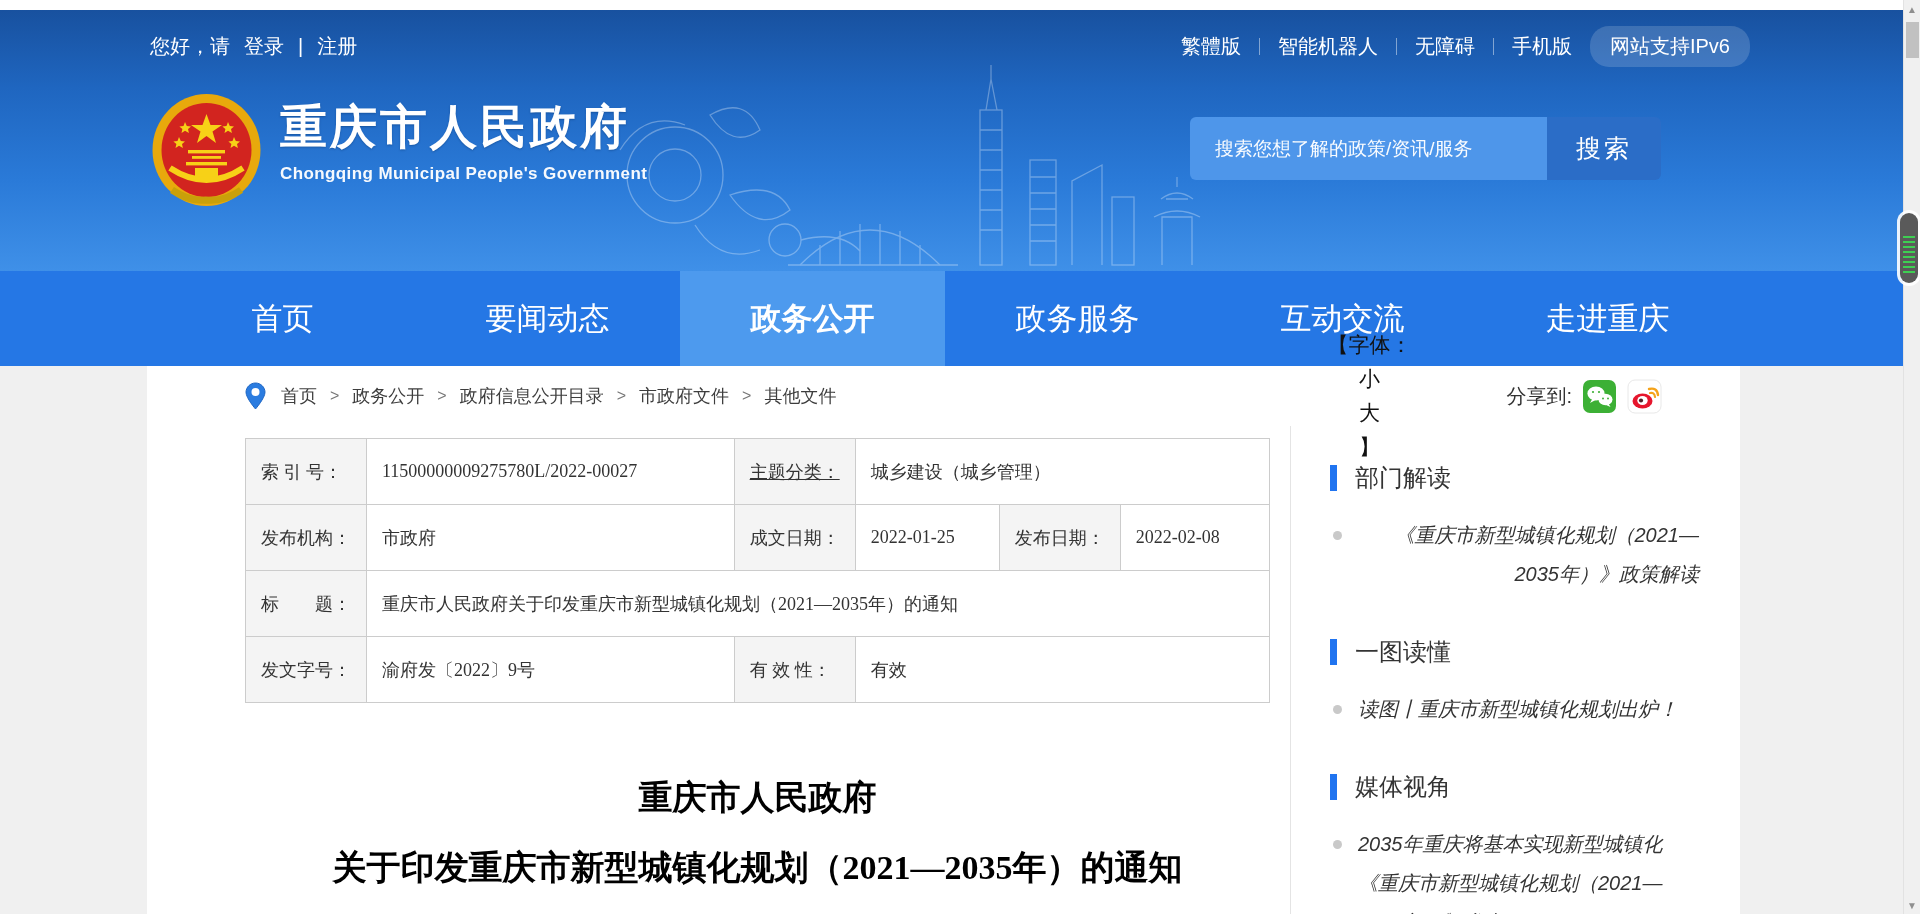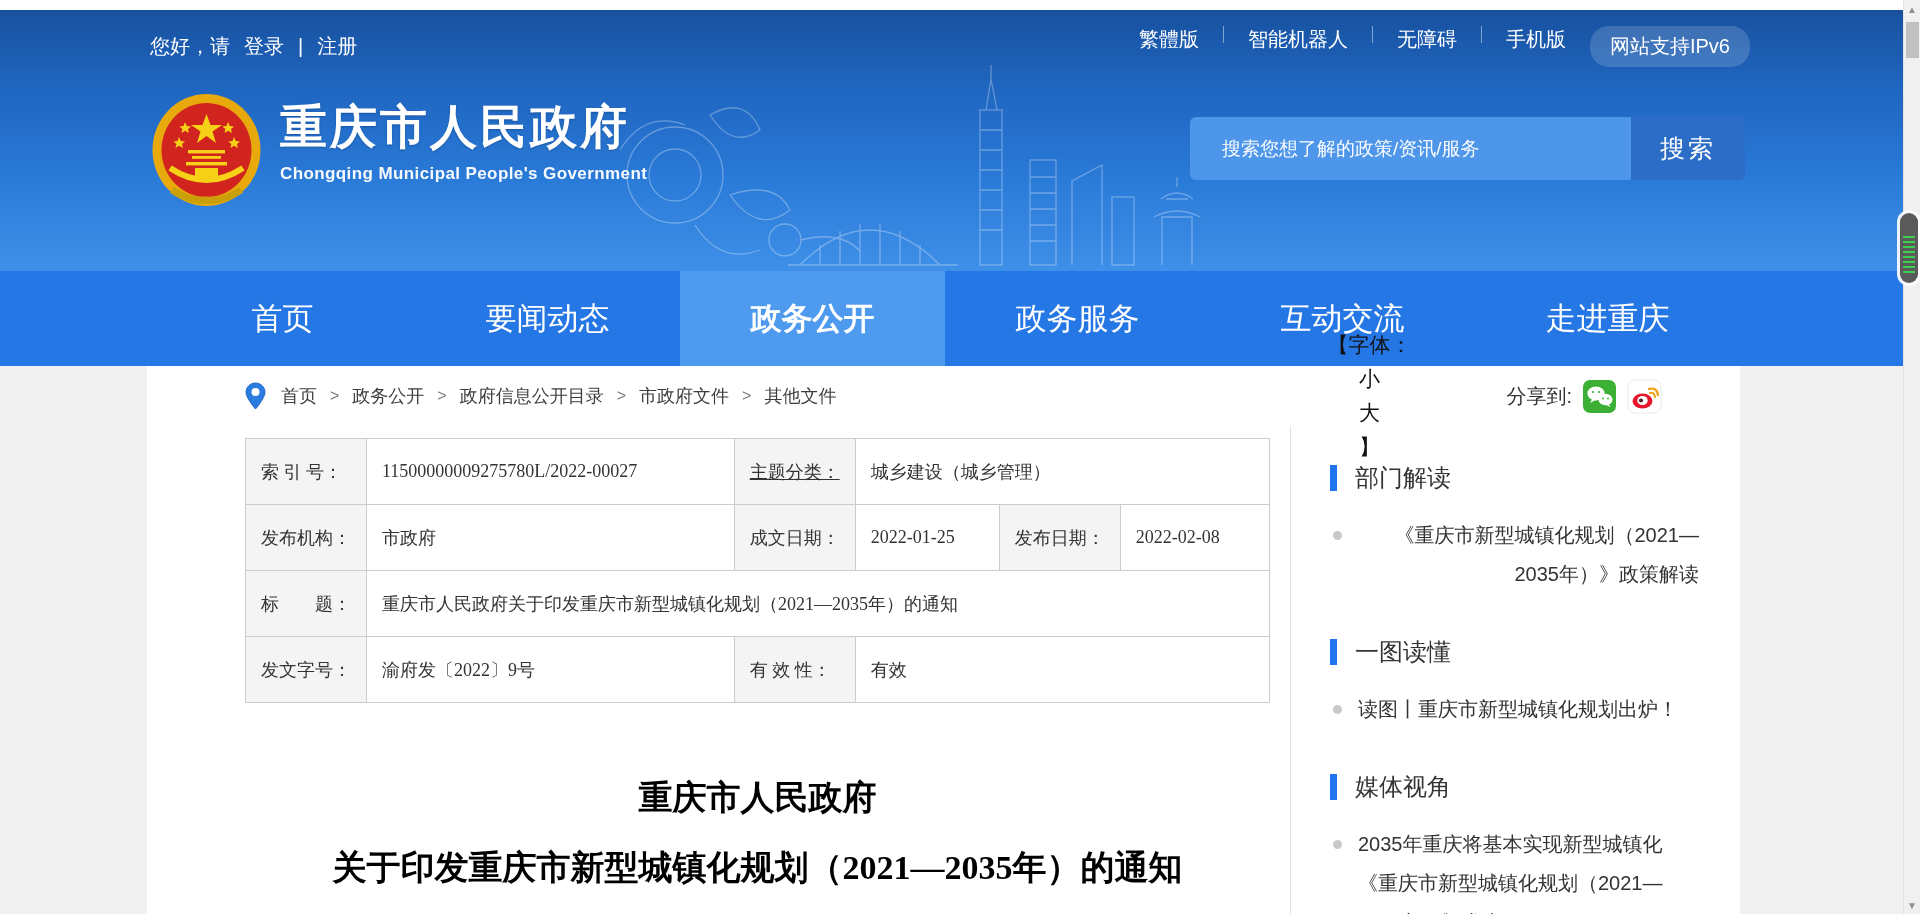--- a/index.html
+++ b/index.html
@@ -12,34 +12,34 @@
   .banner { position:relative; height:261px; overflow:hidden;
             background:linear-gradient(180deg,#18519f 0%,#1f66c0 30%,#2a7ad8 65%,#3f90e8 100%); }
   .deco { position:absolute; left:560px; top:45px; width:780px; height:216px; opacity:.30; }
   .deco path, .deco rect, .deco circle { fill:none; stroke:#ffffff; stroke-width:1.3; }
 
   .utility { position:absolute; top:0; left:150px; width:1600px; height:72px;
              display:flex; align-items:center; justify-content:space-between;
              color:#fff; font-size:20px; }
   .u-left { display:flex; align-items:center; gap:14px; }
   .u-left a { color:#fff; text-decoration:none; }
-  .u-right { display:flex; align-items:flex-start; gap:24px; }
+  .u-right { display:flex; align-items:center; gap:18px; }
   .u-right a { color:#fff; text-decoration:none; }
   .vsep { width:1px; height:17px; background:rgba(255,255,255,.45); }
   .ipv6 { background:rgba(255,255,255,.16); border-radius:19px; padding:7px 20px; }
 
   .emblem { position:absolute; left:150px; top:82px; width:113px; height:116px; }
   .brand { position:absolute; left:280px; top:90px; color:#fff; }
   .brand .cn { font-size:47px; font-weight:bold; letter-spacing:3px; line-height:1.15;
                text-shadow:0 1px 2px rgba(0,40,90,.35); }
   .brand .en { font-size:17px; font-weight:bold; letter-spacing:.4px; margin-top:10px; opacity:.96; }
 
   .searchbox { position:absolute; left:1190px; top:107px; display:flex; height:63px; }
-  .searchbox input { width:441px; height:63px; background:#4e96ea; border:none; outline:none;
-                     border-radius:6px 0 0 6px; padding:0 32px; font-size:19px; color:#fff;
+  .searchbox input { width:357px; height:63px; background:#4e96ea; border:none; outline:none;
+                     border-radius:6px 0 0 6px; padding:0 25px; font-size:19px; color:#fff;
                      font-family:"Liberation Sans",sans-serif; }
   .searchbox input::placeholder { color:rgba(255,255,255,.97); }
   .search-btn { width:114px; height:63px; background:#2b6dc7; border:none; color:#fff;
                 font-size:25px; letter-spacing:3px; border-radius:0 6px 6px 0; cursor:pointer;
                 font-family:Liberation Sans, sans-serif; }
 
   
   .navbar { height:95px; background:#2577e5; display:flex; padding-left:150px; padding-right:163px; }
   .nav-item { flex:1; display:flex; align-items:center; justify-content:center;
               color:#fff; font-size:31px; cursor:pointer; }
@@ -77,21 +77,21 @@
 
   .sidebar { width:409px; flex:none; margin-left:20px; border-left:1px solid #e4e4e4;
              padding:36px 0 0 39px; }
   .sb-section { margin-top:42px; }
   .sb-section:first-child { margin-top:0;text-align:right; }
   .sb-head { display:flex; align-items:center; }
   .sb-bar { width:7px; height:26px; background:#2074f0; margin-right:18px; flex:none; }
   .sb-title { font-size:24px; color:#333; font-weight:500; }
   .sb-item { display:flex; margin-top:22px; cursor:pointer; }
   .sb-dot { width:9px; height:9px; border-radius:50%; background:#c9c9c9; margin:15px 16px 0 3px; flex:none; }
-  .sb-text { font-size:20px; color:#333; line-height:39px; }
+  .sb-text { font-size:20px; color:#333; line-height:39px;font-style:italic; }
 
   
   .scrollbar { position:absolute; right:0; top:0; width:17px; height:914px; background:#f0f0f0;
                border-left:1px solid #e2e2e2; z-index:40; }
   .sb-arrow { position:absolute; left:0; width:16px; text-align:center; color:#8f8f8f; font-size:10px; cursor:pointer; }
   .sb-arrow.up { top:4px; } .sb-arrow.down { bottom:3px; }
   .sb-thumb { position:absolute; left:2px; top:22px; width:13px; height:36px; background:#c1c1c1; cursor:pointer; }
 
   .float-widget { position:absolute; right:2px; top:213px; width:18px; height:70px; background:#5a5a5a;
                   border-radius:9px; box-shadow:0 0 0 3px rgba(255,255,255,.9); z-index:50; cursor:pointer; }

